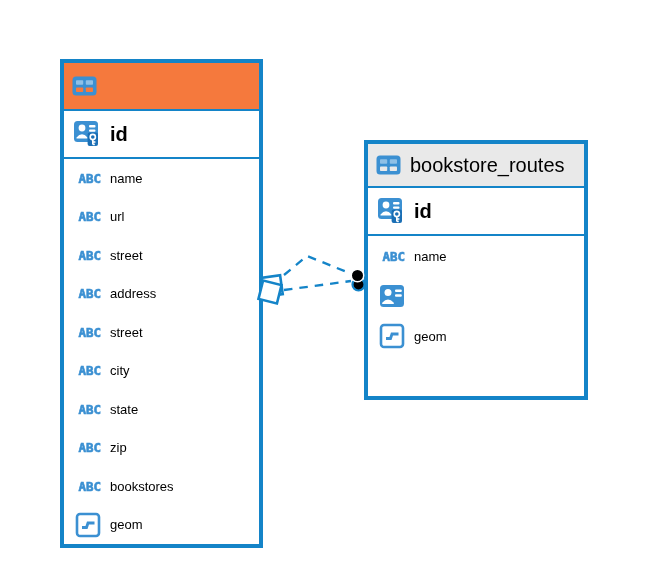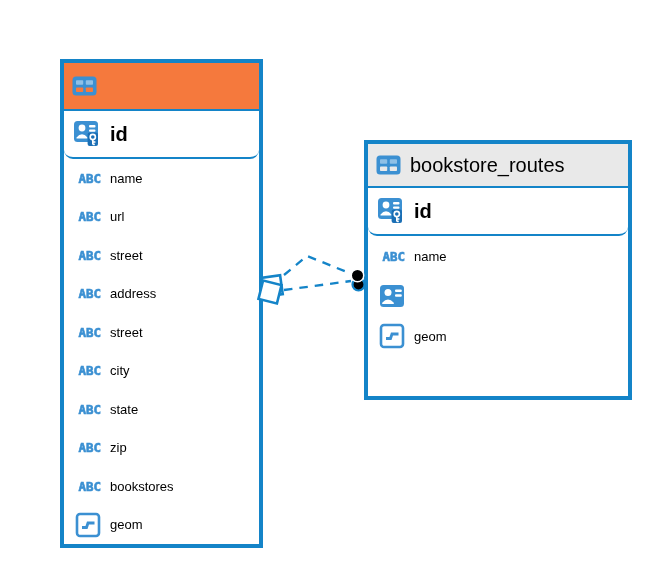--- a/index.html
+++ b/index.html
@@ -10,29 +10,29 @@
     --orange:#F5793D;
     --gray:#E9E9E9;
   }
   *{box-sizing:border-box;margin:0;padding:0;}
   html,body{width:654px;height:570px;background:#ffffff;overflow:hidden;
     font-family:"Liberation Sans", sans-serif;color:#000;}
   .canvas{position:relative;width:654px;height:570px;background:#fff;}
 
   .table-card{position:absolute;background:#fff;border:4px solid var(--blue);}
   .card-bookstores{left:60px;top:59px;width:203px;height:489px;}
-  .card-routes{left:364px;top:140px;width:268px;height:260px;}
+  .card-routes{left:364px;top:140px;width:224px;height:260px;}
 
   .card-header{display:flex;align-items:center;gap:9px;padding-left:8px;
     border-bottom:2px solid var(--blue);}
   .card-bookstores .card-header{height:48px;background:var(--orange);}
   .card-routes .card-header{height:44px;background:var(--gray);}
   .card-title{font-size:20px;color:#000;white-space:nowrap;}
 
-  .row{display:flex;align-items:center;gap:9px;padding-left:7px;border-radius:9px;}
+  .row{display:flex;align-items:center;gap:9px;padding-left:7px;}
   .card-bookstores .row{height:38.5px;}
   .card-routes .row{height:40px;}
   .row.pk{border-bottom:2px solid var(--blue);}
   .card-bookstores .row.pk{height:48px;}
   .card-routes .row.pk{height:48px;}
   .field-label{font-size:13px;white-space:nowrap;}
   .row.pk .field-label{font-weight:bold;font-size:20px;}
 
   .icon-slot{width:30px;display:flex;align-items:center;justify-content:flex-end;flex:0 0 30px;}
   .abc{font-family:"DejaVu Sans Mono", monospace;font-weight:bold;font-size:12.5px;

